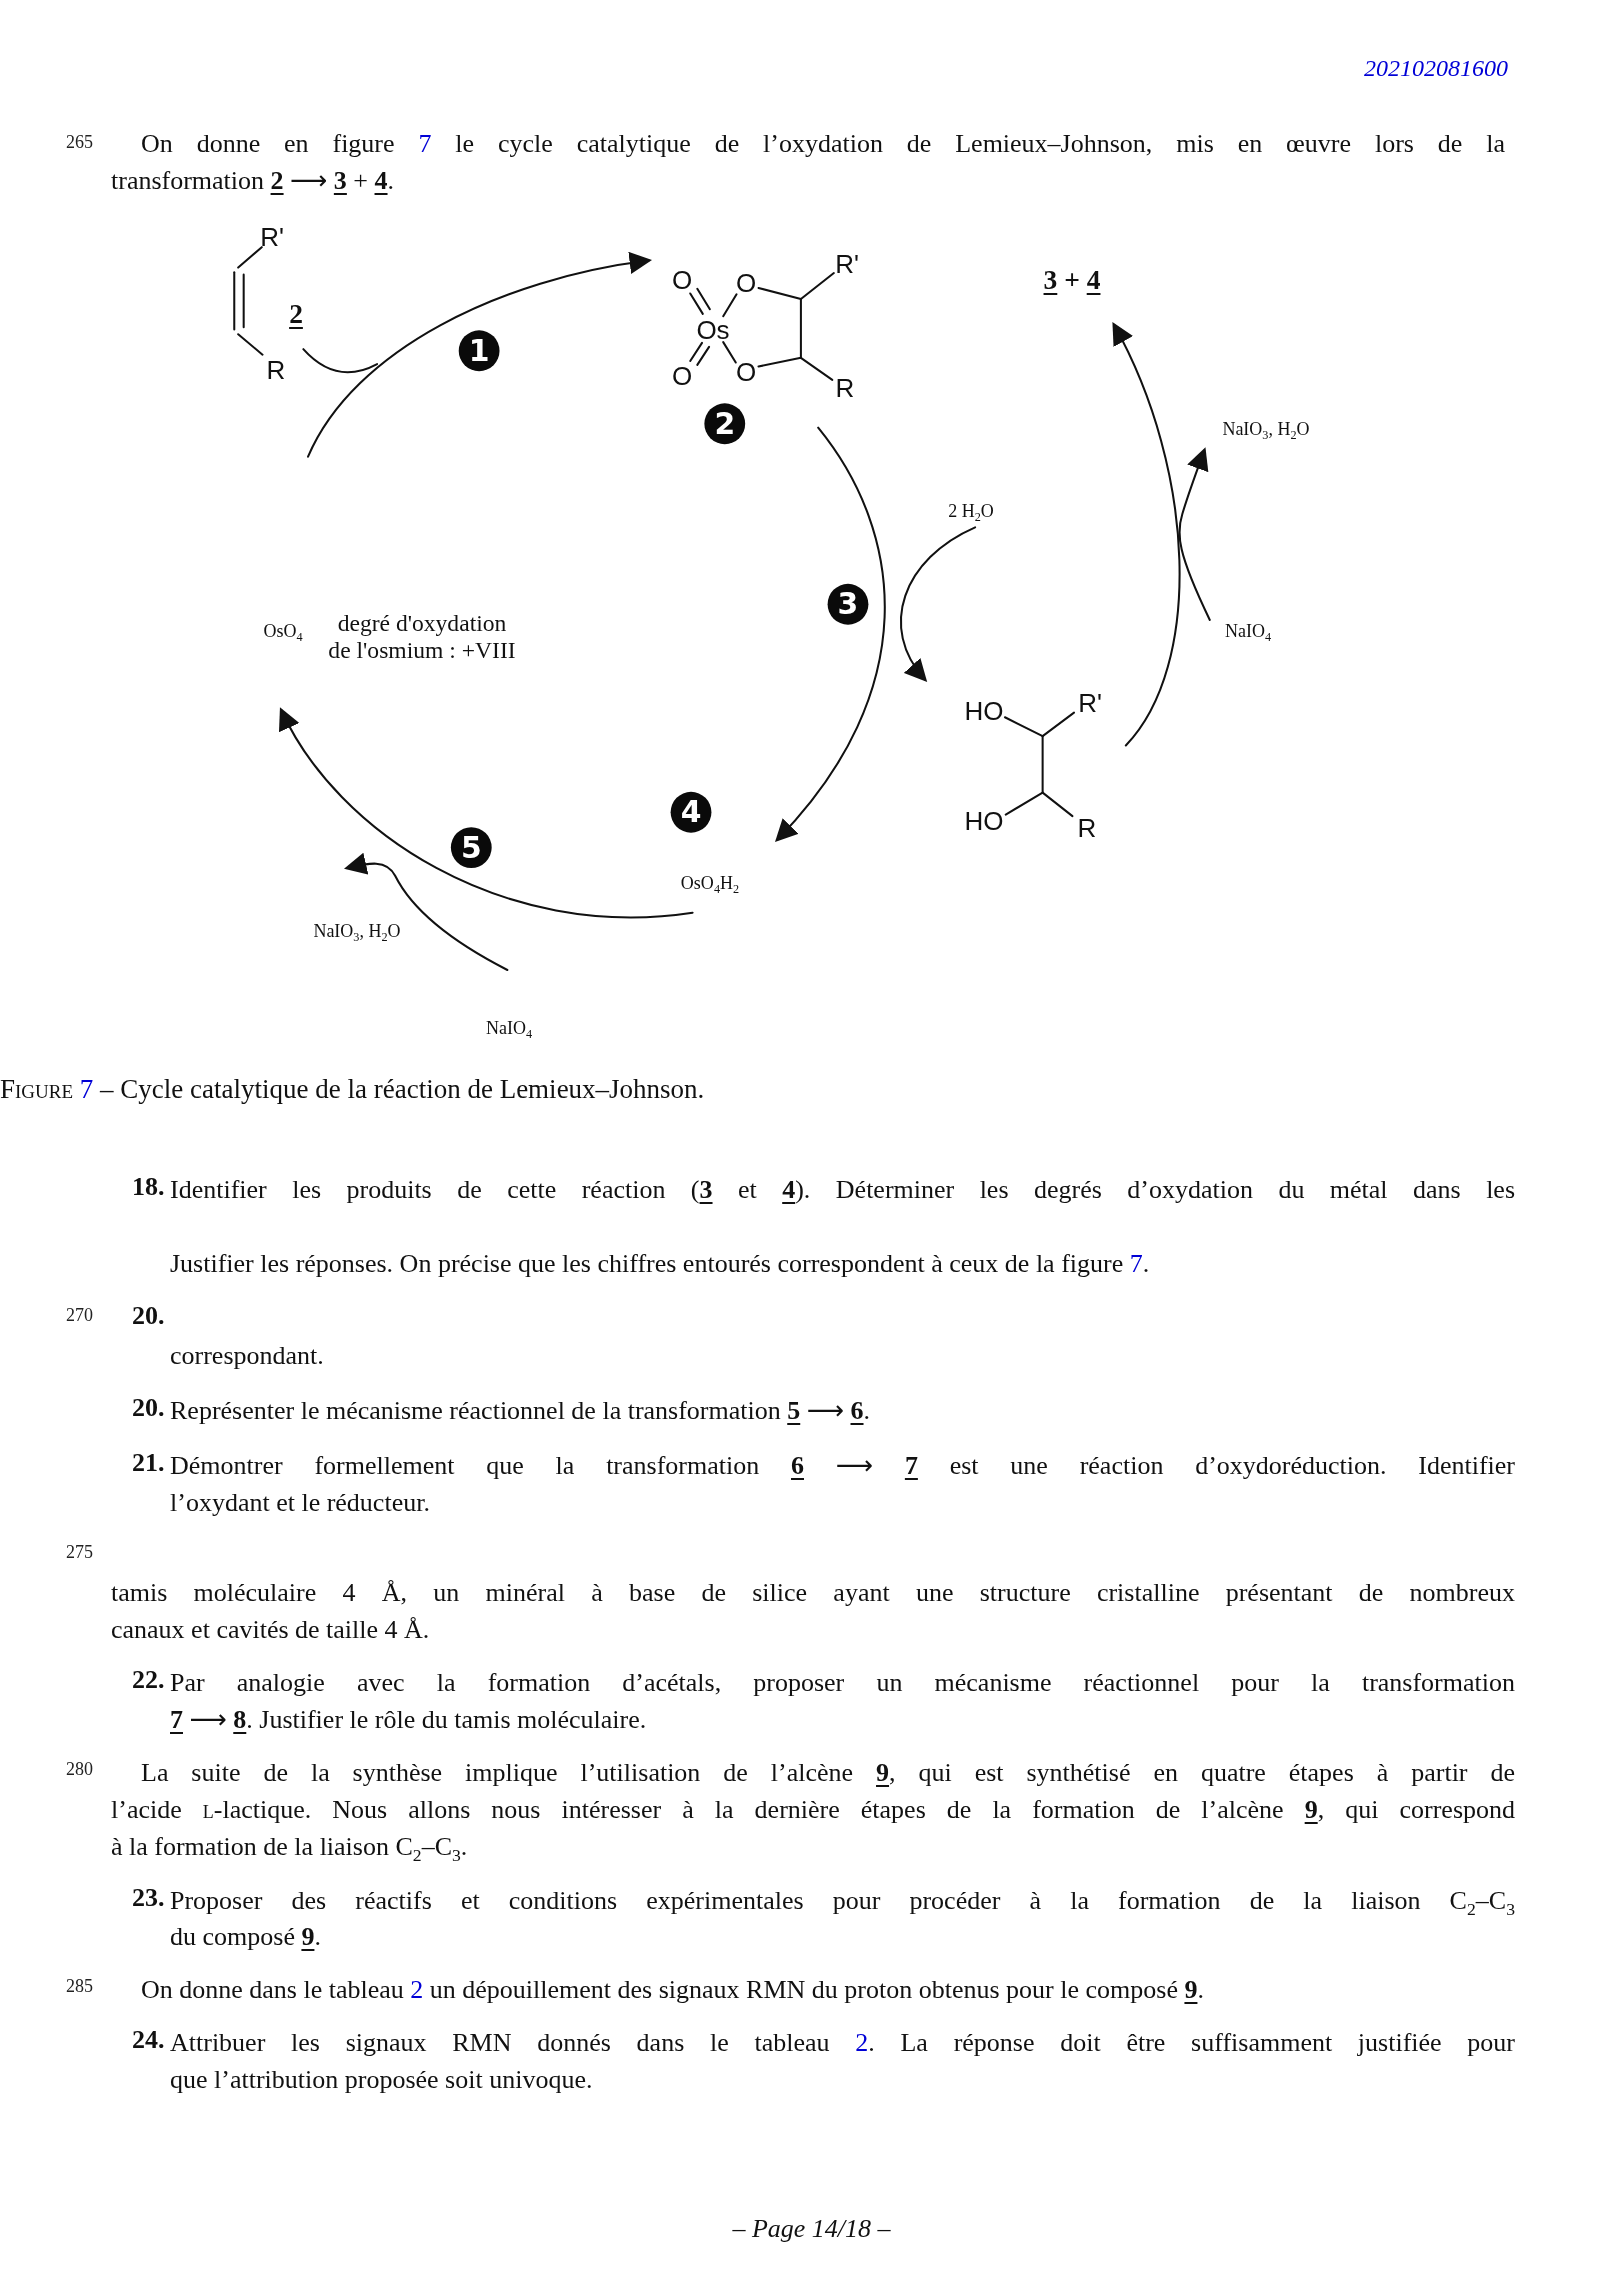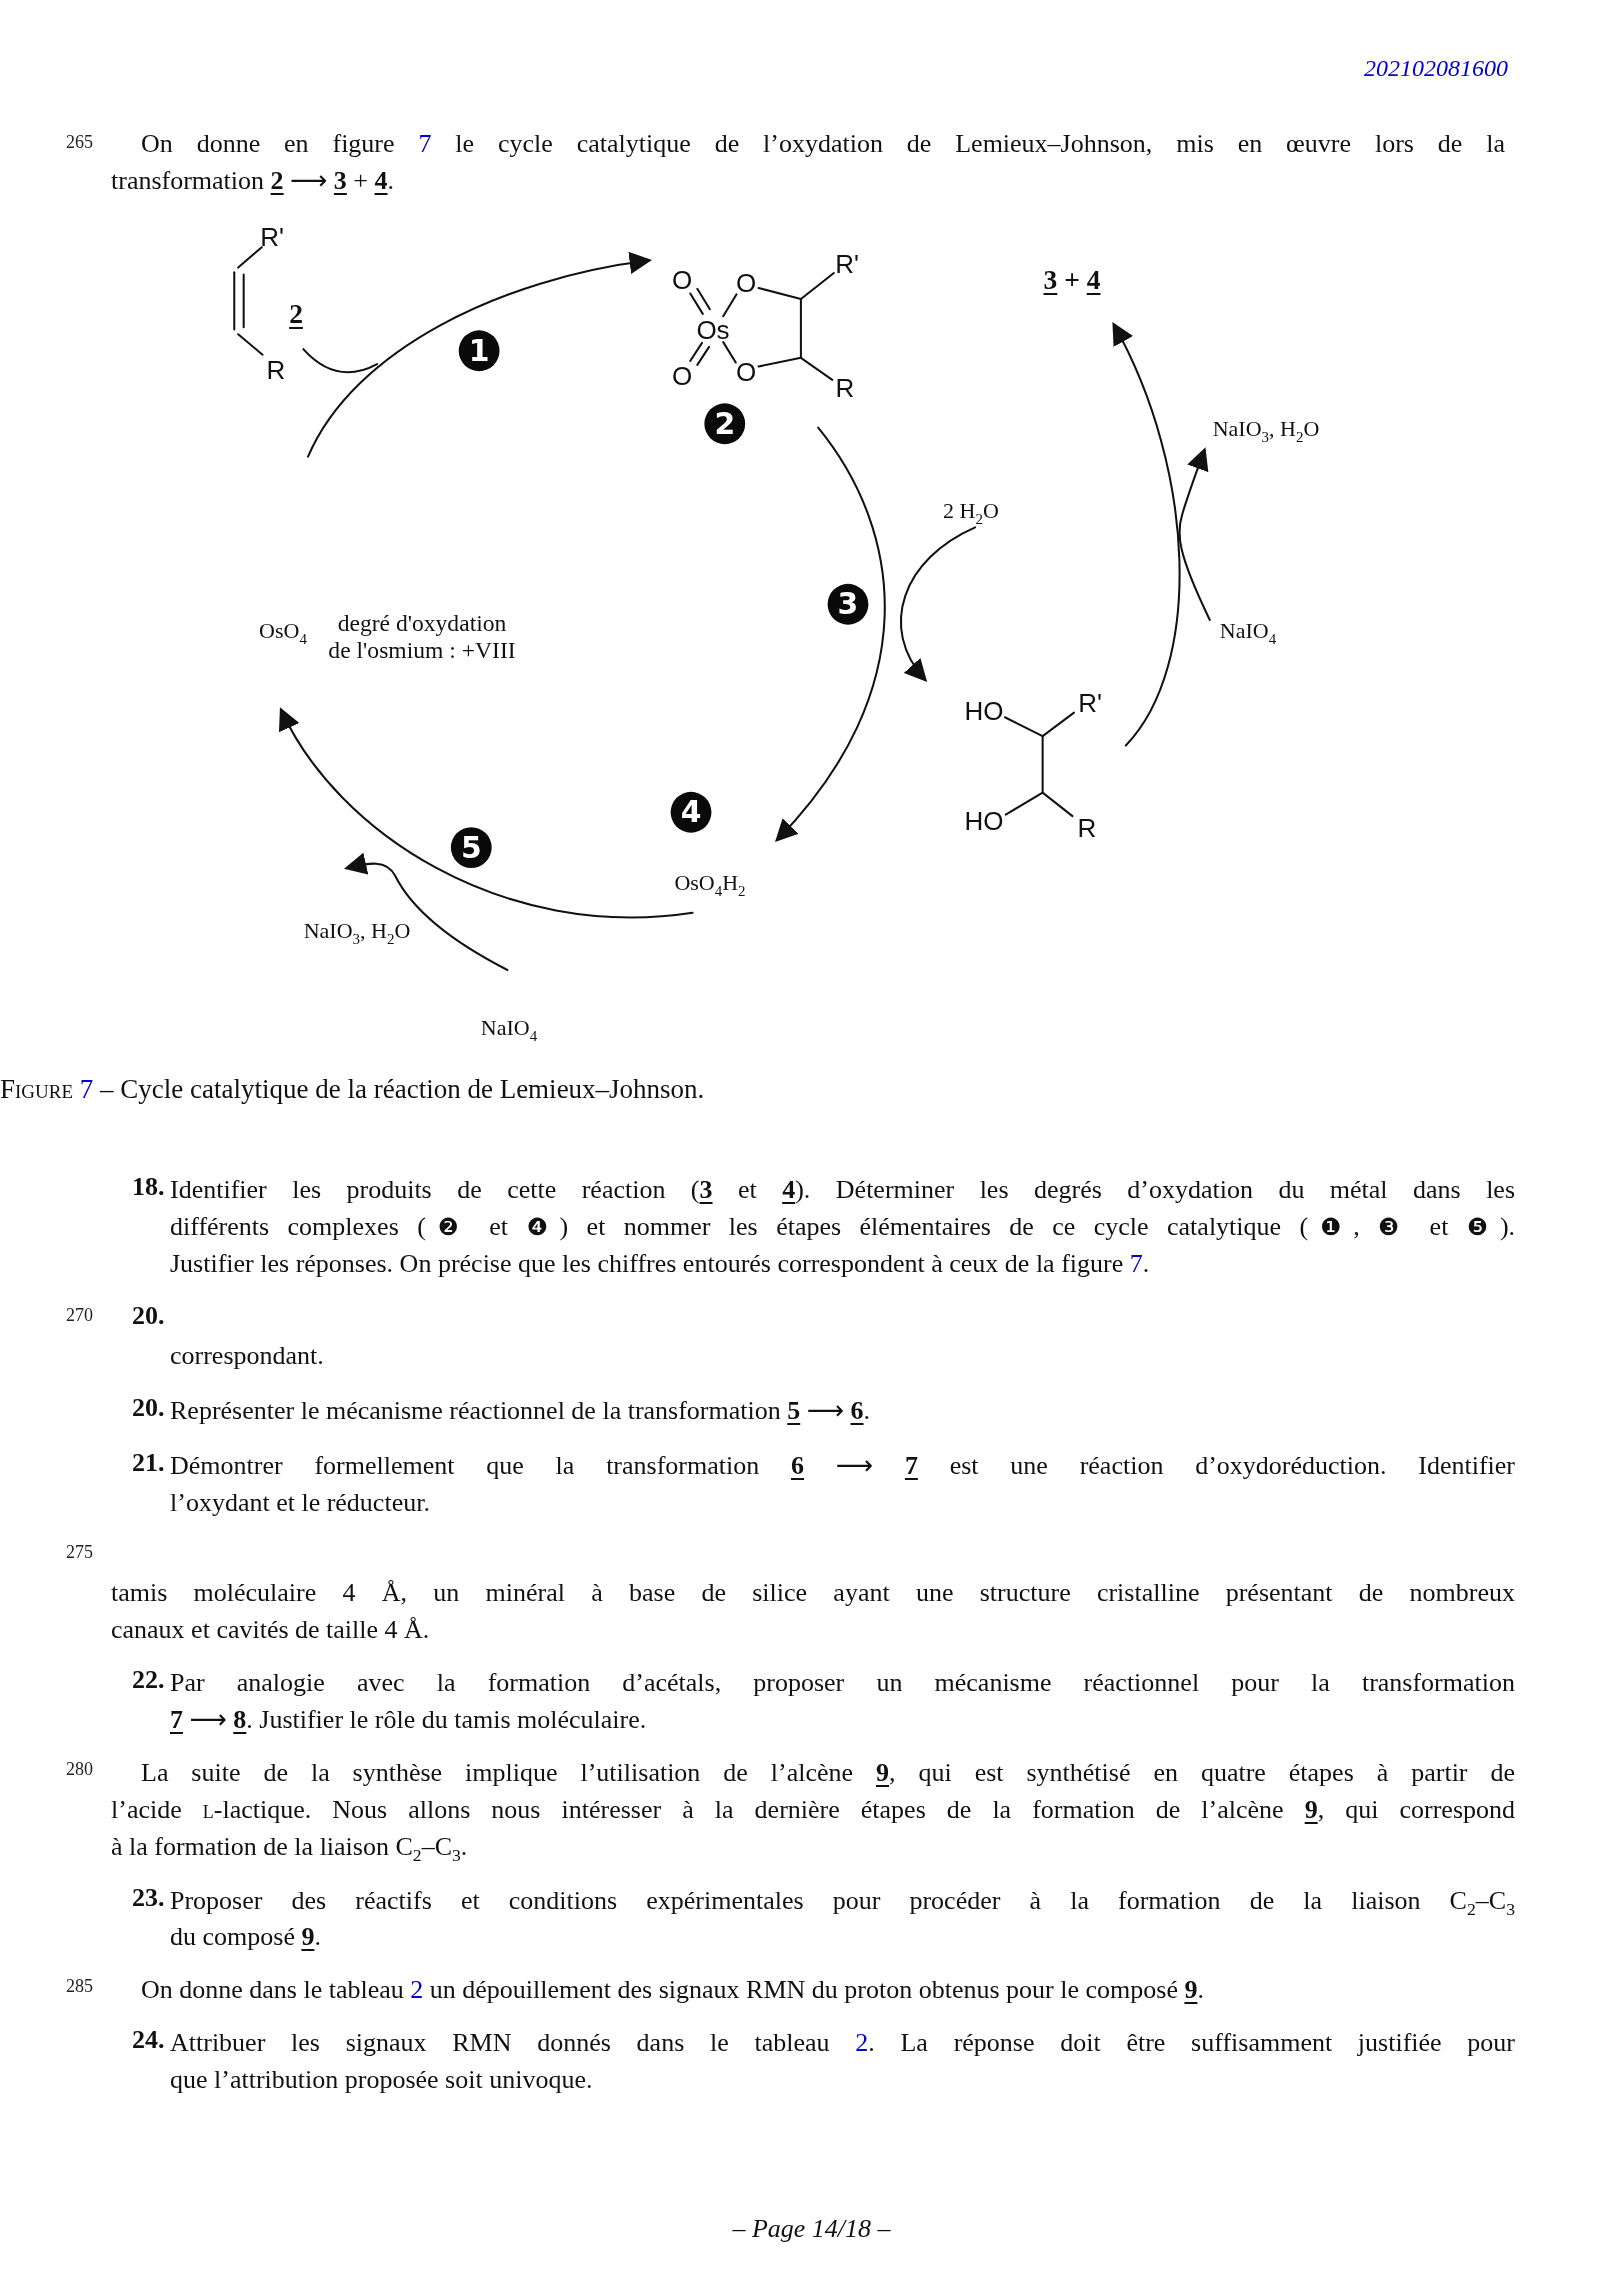--- a/index.html
+++ b/index.html
@@ -17,21 +17,21 @@
   .sb{font-size:68%;vertical-align:sub;}
   .arr{font-family:"DejaVu Sans",sans-serif;}
   .circ{font-family:"DejaVu Sans",sans-serif;font-size:23.6px;}
   .header{position:absolute;left:1170px;top:55px;width:338px;text-align:right;
           font-size:24px;font-style:italic;color:#0000d6;}
   .footer{position:absolute;left:0;top:2214px;width:1623px;text-align:center;
           font-size:26px;font-style:italic;}
   .caption{position:absolute;left:0;top:1074px;width:1623px;font-size:27px;}
   .figure{position:absolute;left:0;top:204px;width:1623px;height:879px;}
   .figure svg{position:absolute;left:0;top:0;}
-  .flabel{position:absolute;transform:translate(-50%,-50%);font-size:22px;white-space:nowrap;}
+  .flabel{position:absolute;transform:translate(-50%,-50%);font-size:18px;white-space:nowrap;}
   .atom{position:absolute;transform:translate(-50%,-50%);
         font-family:"Liberation Sans",sans-serif;font-size:26px;white-space:nowrap;}
   .fbold{font-weight:bold;font-size:27.5px;}
   .degre{font-size:23.6px;text-align:center;line-height:27px;}
   .fs{font-size:68%;vertical-align:sub;}
 </style>
 </head>
 <body>
 
 <div class="page">
@@ -146,21 +146,20 @@
     </div>
     <div class="flabel" style="left:509px;top:826px">
       <span>NaIO</span><span class="fs">4</span>
     </div>
   </div>
 
   <div class="caption"><span class="sc">Figure</span><span class="bl"> 7</span><span> – Cycle catalytique de la réaction de Lemieux–Johnson.</span></div>
 
   <div class="qnum" style="left:132px;top:1172px">18.</div>
   <div class="ln just" style="left:170px;top:1172px;width:1345px"><span>Identifier les produits de cette réaction (</span><span class="b u">3</span><span> et </span><span class="b u">4</span><span>). Déterminer les degrés d’oxydation du métal dans les</span></div>
-  <div class="ln just" style="left:170px;top:1209px;width:1345px"><span>différents complexes (</span><span class="circ">❷</span><span> et </span><span class="circ">❹</span><span>) et nommer les étapes élémentaires de ce cycle catalytique (</span><span class="circ">❶</span><span>, </span><span class="circ">❸</span><span> et </span><span class="circ">❺</span><span>).</span></div>
   <div class="ln" style="left:170px;top:1246px"><span>Justifier les réponses. On précise que les chiffres entourés correspondent à ceux de la figure </span><span class="bl">7</span><span>.</span></div>
 
   <div class="qnum" style="left:132px;top:1301px">20.</div>
   <div class="ln" style="left:170px;top:1338px"><span>correspondant.</span></div>
 
   <div class="qnum" style="left:132px;top:1393px">20.</div>
   <div class="ln" style="left:170px;top:1393px"><span>Représenter le mécanisme réactionnel de la transformation </span><span class="b u">5</span><span> </span><span class="arr">⟶</span><span> </span><span class="b u">6</span><span>.</span></div>
 
   <div class="qnum" style="left:132px;top:1448px">21.</div>
   <div class="ln just" style="left:170px;top:1448px;width:1345px"><span>Démontrer formellement que la transformation </span><span class="b u">6</span><span> </span><span class="arr">⟶</span><span> </span><span class="b u">7</span><span> est une réaction d’oxydoréduction. Identifier</span></div>

